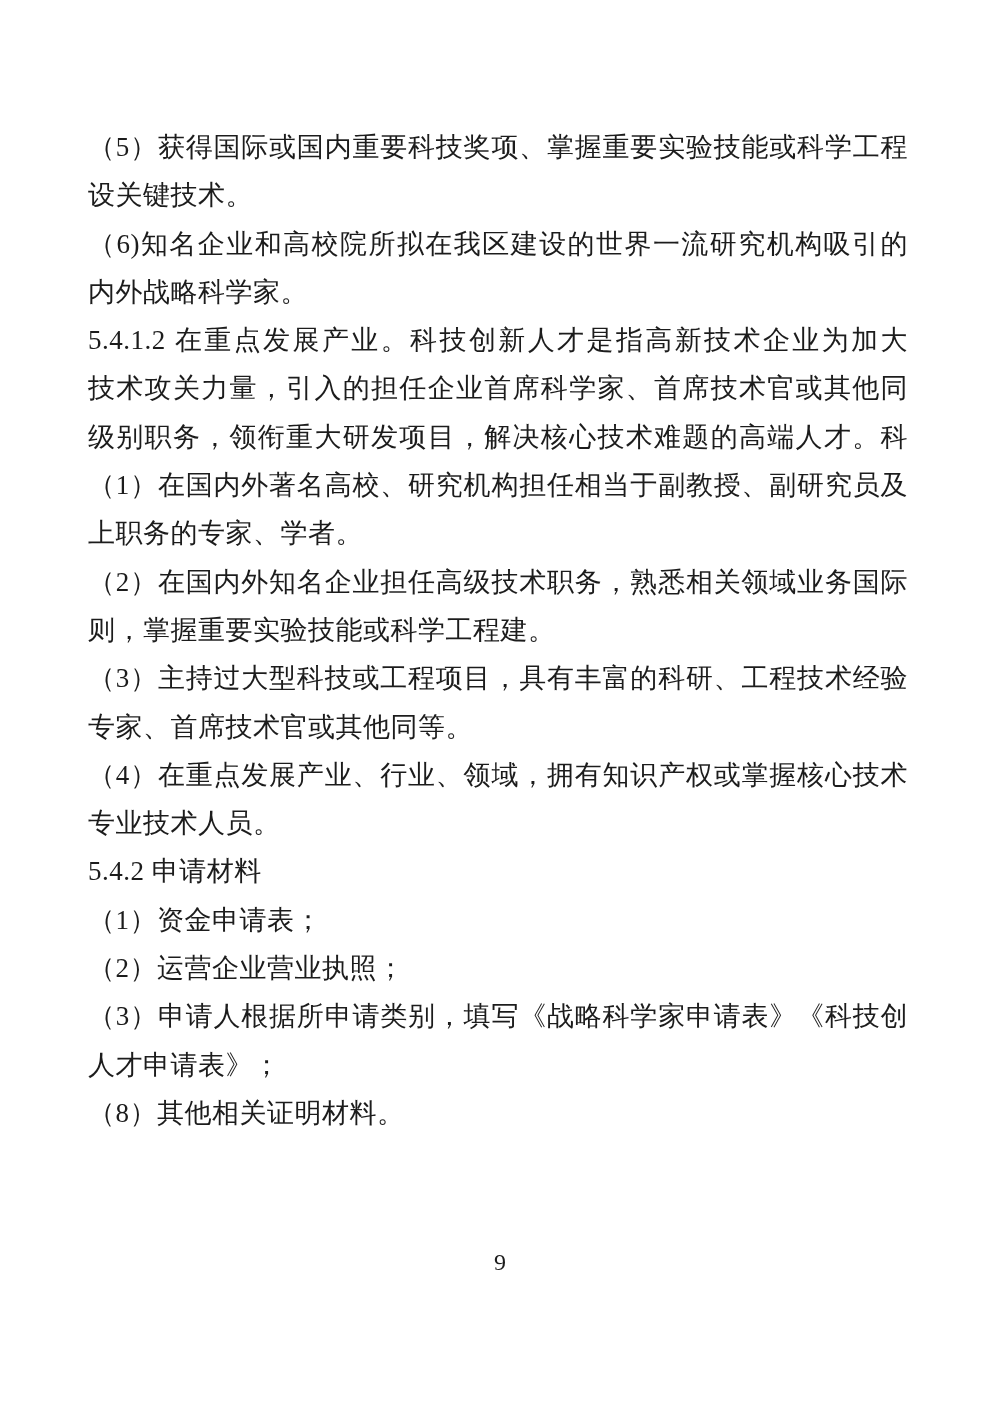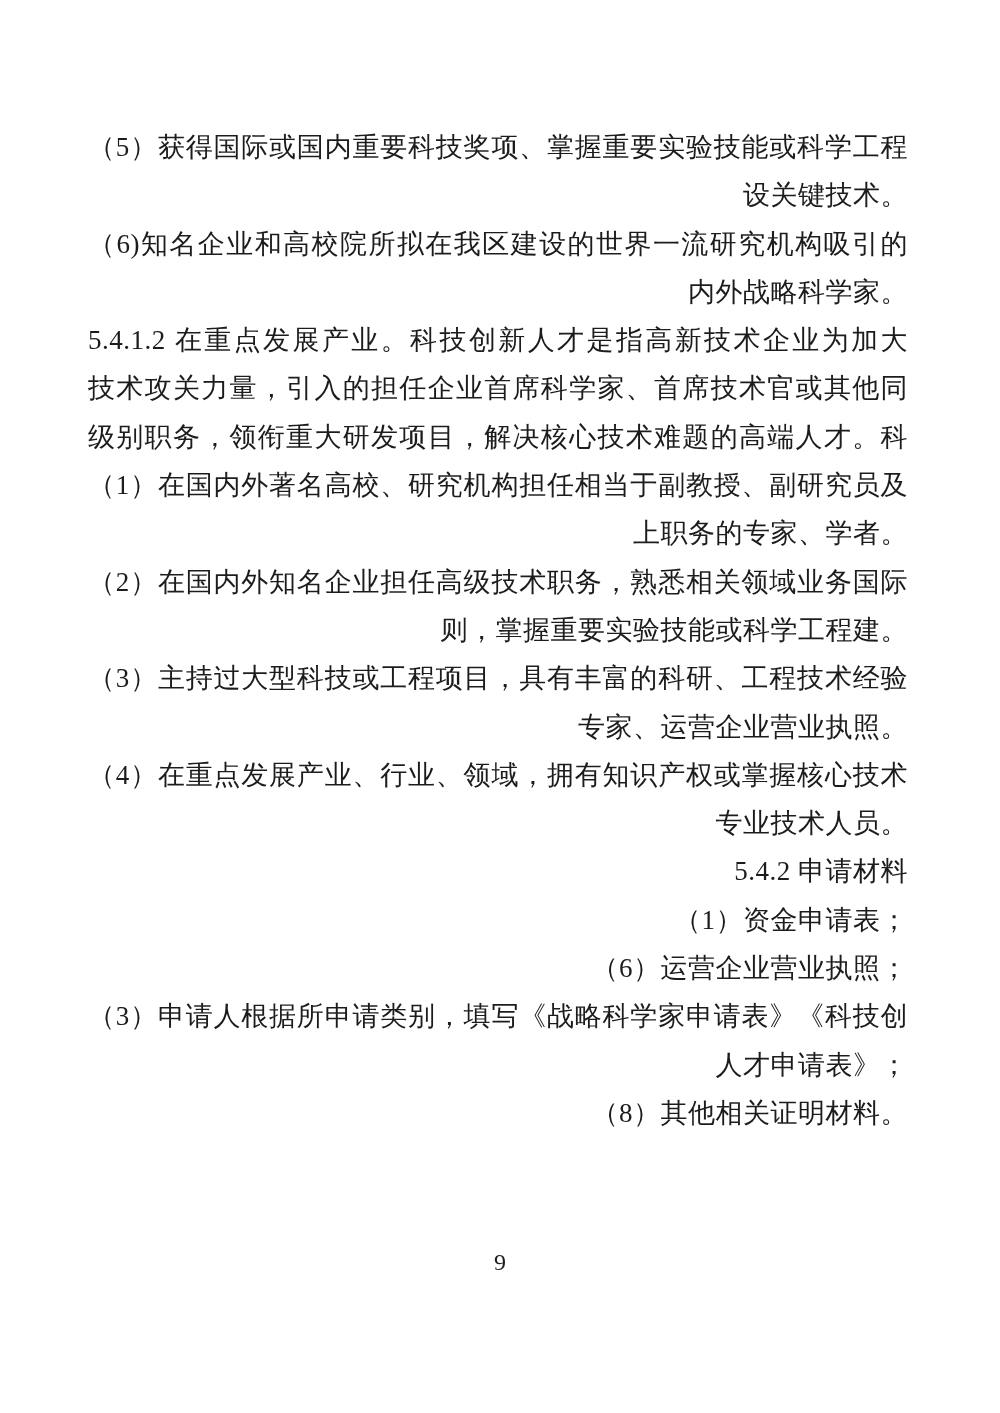--- a/index.html
+++ b/index.html
@@ -21,21 +21,21 @@
     top: 123px;
     left: 88px;
     width: 820px;
   }
   .text-line {
     height: 48.3px;
     line-height: 48.3px;
     font-size: 27px;
     letter-spacing: 0.5px;
     white-space: nowrap;
-    text-align: right;
+    text-align: left;
   }
   .text-line.fill {
     white-space: normal;
     text-align: justify;
     text-align-last: justify;
     text-justify: inter-character;
     overflow: hidden;
   }
   .page-number {
     position: absolute;
@@ -58,24 +58,24 @@
       <div class="text-line fill">（6)知名企业和高校院所拟在我区建设的世界一流研究机构吸引的海</div>
       <div class="text-line">内外战略科学家。</div>
       <div class="text-line fill">5.4.1.2 在重点发展产业。科技创新人才是指高新技术企业为加大</div>
       <div class="text-line fill">技术攻关力量，引入的担任企业首席科学家、首席技术官或其他同等</div>
       <div class="text-line fill">级别职务，领衔重大研发项目，解决核心技术难题的高端人才。科技</div>
       <div class="text-line fill">（1）在国内外著名高校、研究机构担任相当于副教授、副研究员及以</div>
       <div class="text-line">上职务的专家、学者。</div>
       <div class="text-line fill">（2）在国内外知名企业担任高级技术职务，熟悉相关领域业务国际规</div>
       <div class="text-line">则，掌握重要实验技能或科学工程建。</div>
       <div class="text-line fill">（3）主持过大型科技或工程项目，具有丰富的科研、工程技术经验的</div>
-      <div class="text-line">专家、运营企业营业执照。</div>
+      <div class="text-line">专家、首席技术官或其他同等。</div>
       <div class="text-line fill">（4）在重点发展产业、行业、领域，拥有知识产权或掌握核心技术的</div>
       <div class="text-line">专业技术人员。</div>
       <div class="text-line">5.4.2 申请材料</div>
       <div class="text-line">（1）资金申请表；</div>
-      <div class="text-line">（6）运营企业营业执照；</div>
+      <div class="text-line">（2）运营企业营业执照；</div>
       <div class="text-line fill">（3）申请人根据所申请类别，填写《战略科学家申请表》《科技创新</div>
       <div class="text-line">人才申请表》；</div>
       <div class="text-line">（8）其他相关证明材料。</div>
     </div>
   <div class="page-number">9</div>
 </div>
 
 </body></html>

